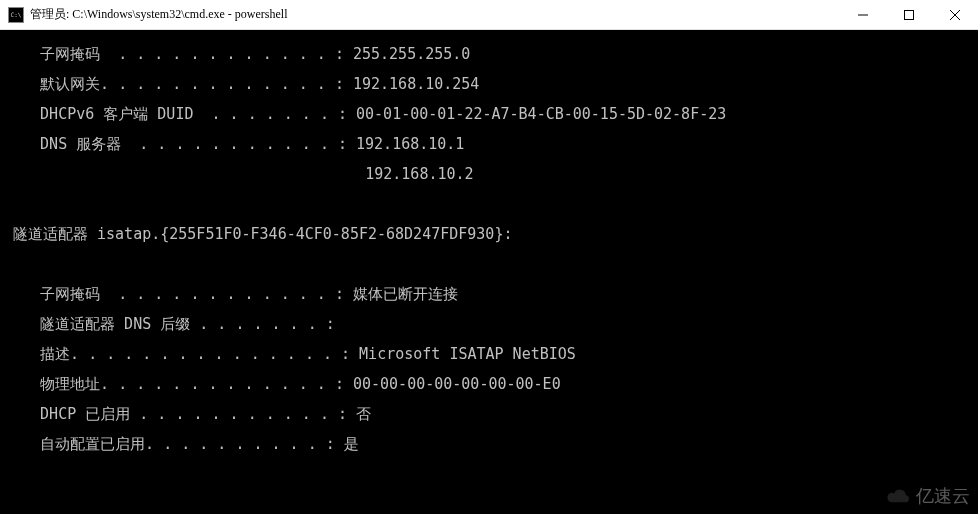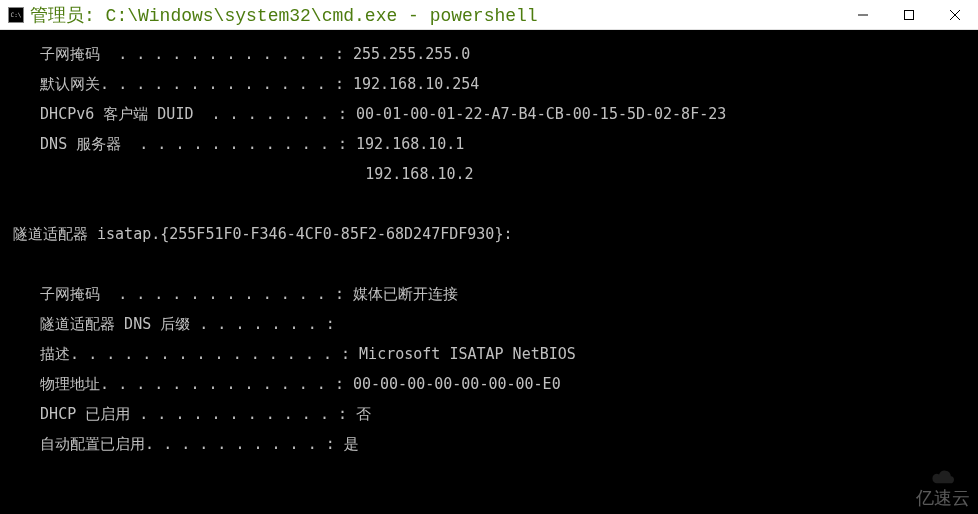--- a/index.html
+++ b/index.html
@@ -33,23 +33,23 @@
   justify-content: center;
 }
 .titlebar-icon::after {
   content: "C:\\";
   color: #ccc;
   font-size: 6px;
   font-family: Consolas, monospace;
 }
 .titlebar-title {
   flex: 1;
-  font-size: 18px;
-  color: #4d7c0f;
-  font-family: Liberation Mono, monospace;
+  font-size: 12px;
+  color: #000000;
+  font-family: Liberation Serif, serif;
 }
 .titlebar-controls {
   display: flex;
 }
 .title-btn {
   width: 46px;
   height: 30px;
   display: flex;
   align-items: center;
   justify-content: center;
@@ -69,26 +69,25 @@
   white-space: pre;
   overflow: hidden;
   position: relative;
 }
 .line { white-space: pre; }
 .watermark {
   position: absolute;
   right: 8px;
   bottom: 8px;
   color: rgba(255,255,255,0.35);
-  font-family: Liberation Serif, serif;
+  font-family: Liberation Mono, monospace;
   font-size: 18px;
   display: flex;
   align-items: center;
   gap: 4px;
-  flex-direction: column;
 }
 .watermark svg { width: 28px; height: 18px; opacity: 0.35; }
 </style>
 </head>
 <body>
 
 <div class="window">
   <div class="titlebar">
     <div class="titlebar-icon"></div>
     <div class="titlebar-title">管理员: C:\Windows\system32\cmd.exe - powershell</div>

